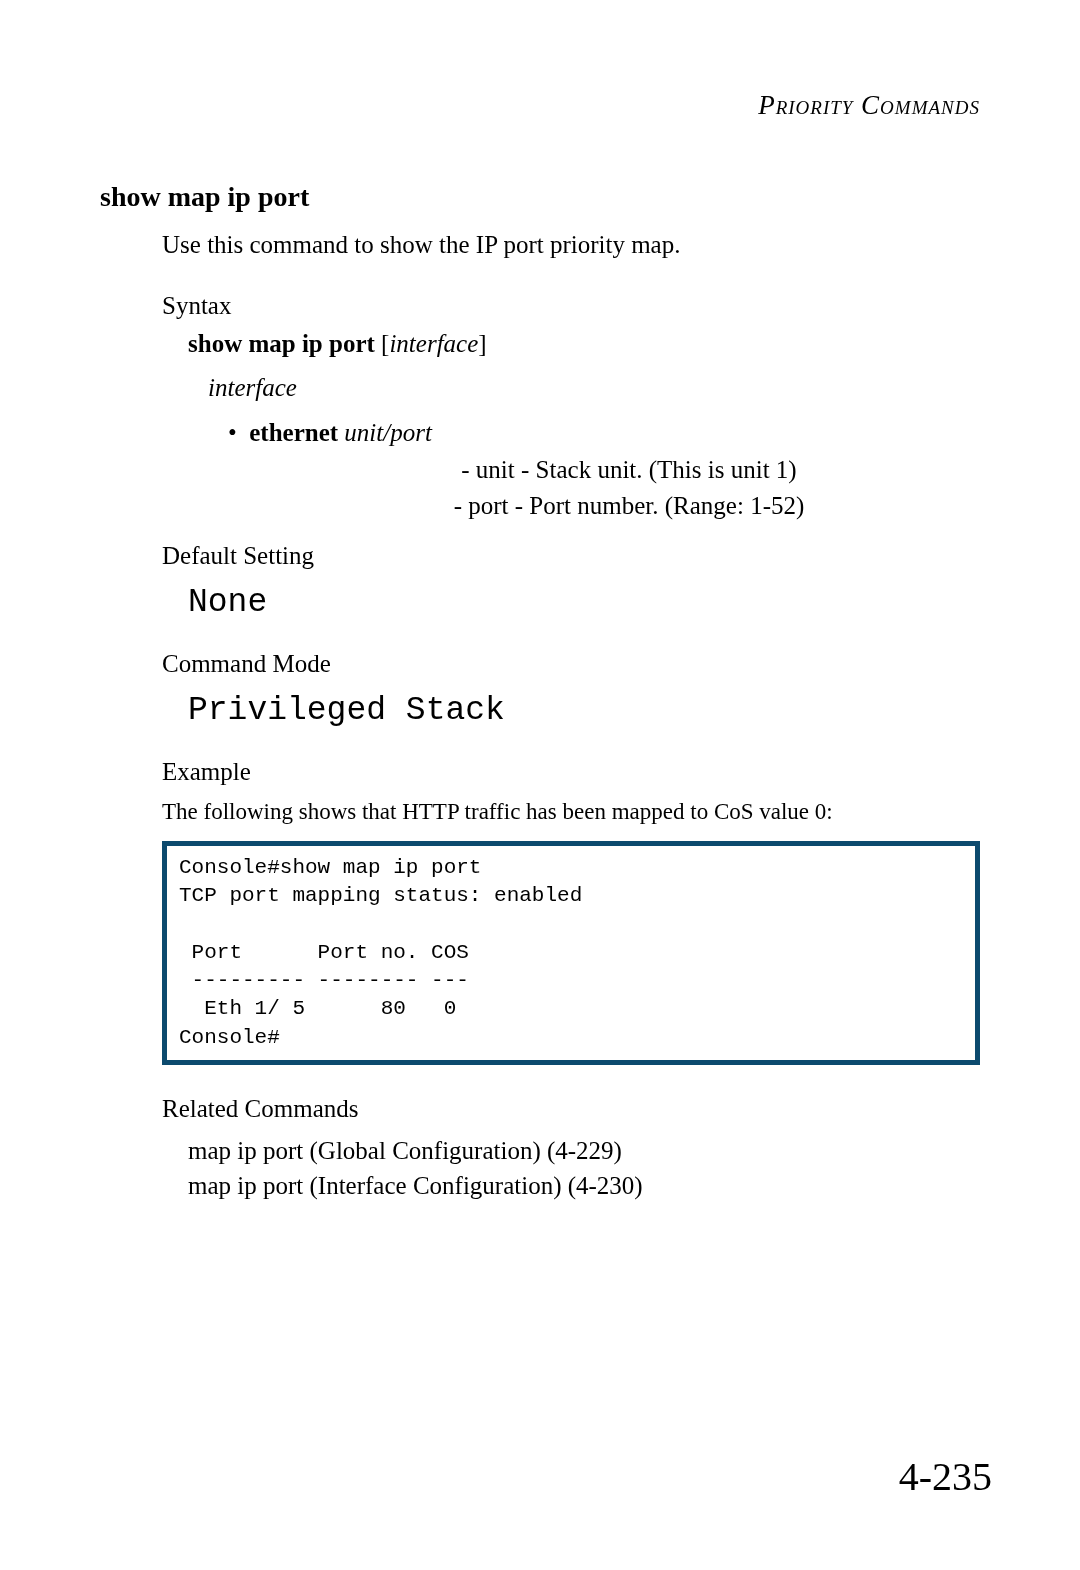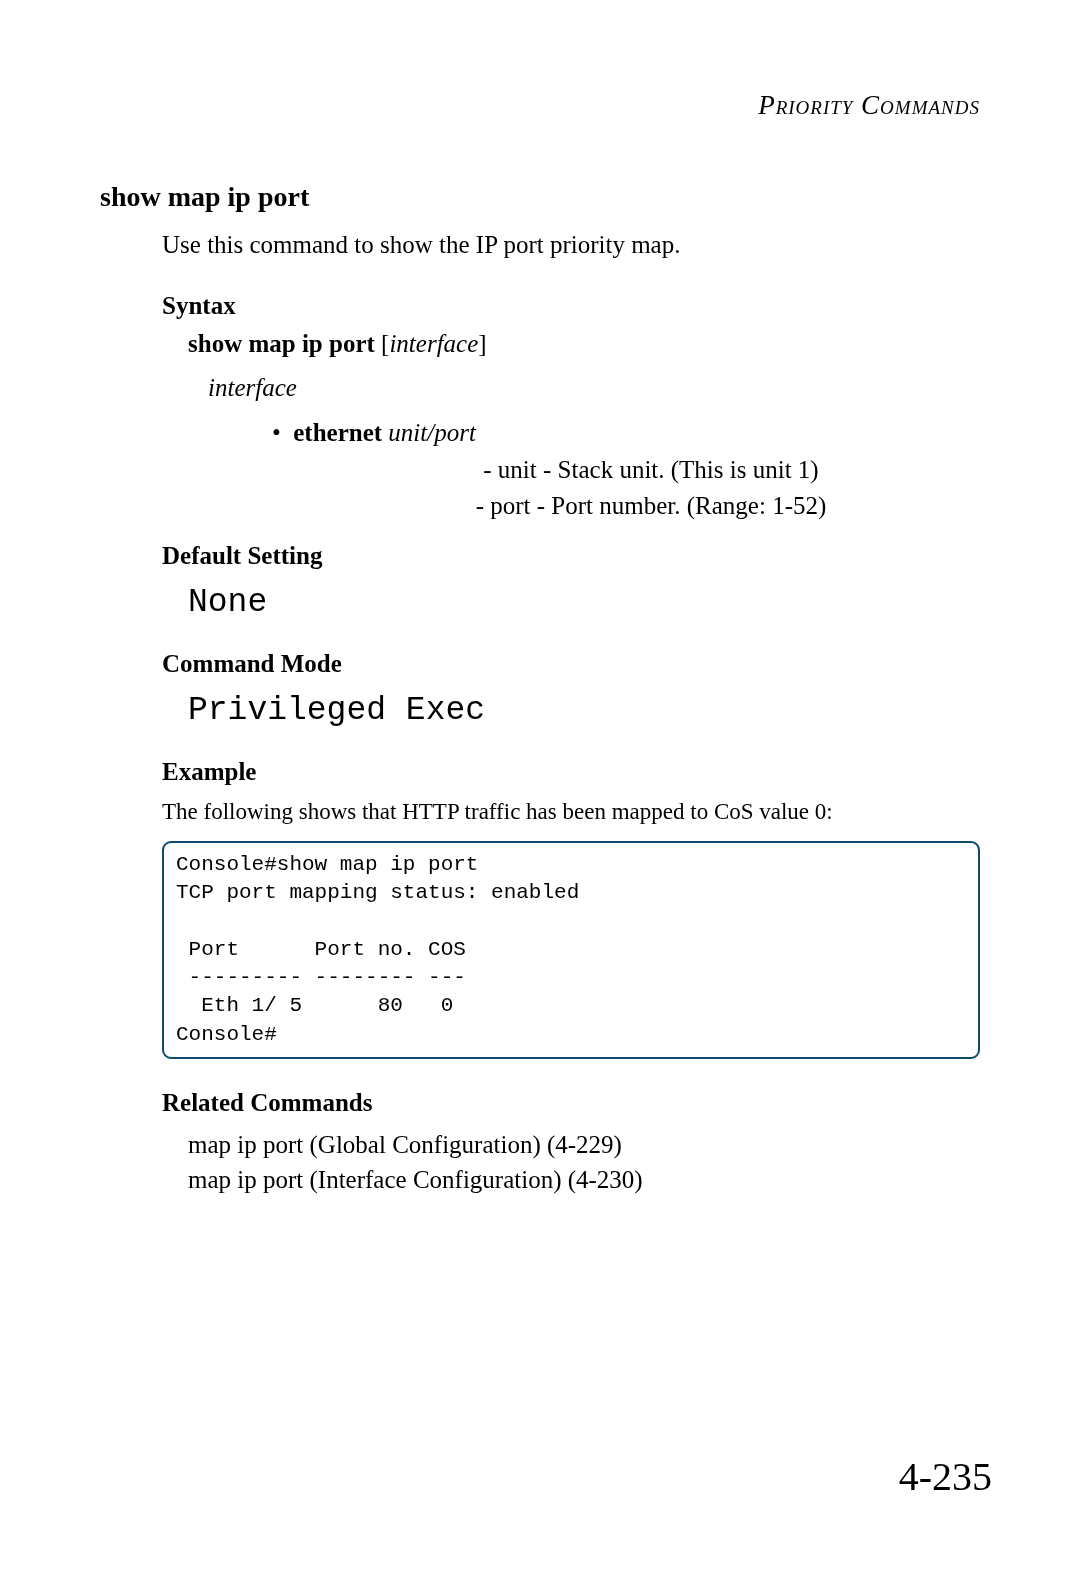--- a/index.html
+++ b/index.html
@@ -1,19 +1,18 @@
 <!DOCTYPE html>
 <html><head>
   <meta charset="utf-8">
   <style>
     * {
       margin: 0;
       padding: 0;
       box-sizing: border-box;
-      border-radius: 9px;
     }
     body {
       font-family: Georgia, 'Times New Roman', serif;
       background: #fff;
       width: 1080px;
       height: 1570px;
       position: relative;
       color: #000;
     }
     .page {
@@ -34,21 +33,21 @@
       font-size: 28px;
       margin-bottom: 14px;
     }
     .intro {
       font-size: 25px;
       margin-left: 62px;
       margin-bottom: 30px;
       line-height: 1.4;
     }
     .section-heading {
-      font-weight: bold;
+      font-weight: normal;
       font-size: 25px;
       margin-left: 62px;
       margin-bottom: 10px;
     }
     .syntax-line {
       font-size: 25px;
       margin-left: 88px;
       margin-bottom: 16px;
     }
     .syntax-line .bold {
@@ -63,21 +62,20 @@
       margin-left: 108px;
       margin-bottom: 12px;
     }
     .bullet-list {
       margin-left: 128px;
       font-size: 25px;
       line-height: 1.5;
     }
     .bullet-item {
       margin-bottom: 4px;
-      margin-left: 44px;
     }
     .bullet-item .bold {
       font-weight: bold;
     }
     .bullet-item .italic {
       font-style: italic;
     }
     .sub-bullet {
       margin-left: 50px;
       font-size: 25px;
@@ -93,21 +91,21 @@
     }
     .example-text {
       font-size: 23px;
       margin-left: 62px;
       margin-bottom: 12px;
       line-height: 1.4;
     }
     .code-block {
       font-family: 'Courier New', monospace;
       font-size: 21px;
-      border: 2px solid #0c4a6e;
+      border: 5px solid #0c4a6e;
       padding: 8px 12px;
       margin-left: 62px;
       margin-right: 0px;
       margin-bottom: 30px;
       white-space: pre;
       line-height: 1.35;
     }
     .related-list {
       font-size: 25px;
       margin-left: 88px;
@@ -151,21 +149,21 @@
       <div class="sub-bullet">-  port - Port number. (Range: 1-52)</div>
     </div>
   </div>
 
   <div class="spacer-sm"></div>
 
   <div class="section-heading">Default Setting</div>
   <div class="body-text">None</div>
 
   <div class="section-heading">Command Mode</div>
-  <div class="body-text">Privileged Exec</div>
+  <div class="body-text">Privileged Stack</div>
 
   <div class="section-heading">Example</div>
   <div class="example-text">The following shows that  HTTP traffic has been mapped  to CoS value 0:</div>
 
   <div class="code-block">Console#show map ip port
 TCP port mapping status: enabled
 
  Port      Port no. COS
  --------- -------- ---
   Eth 1/ 5      80   0

